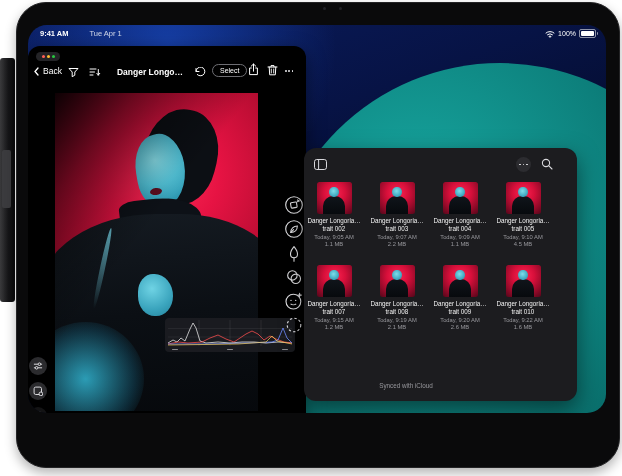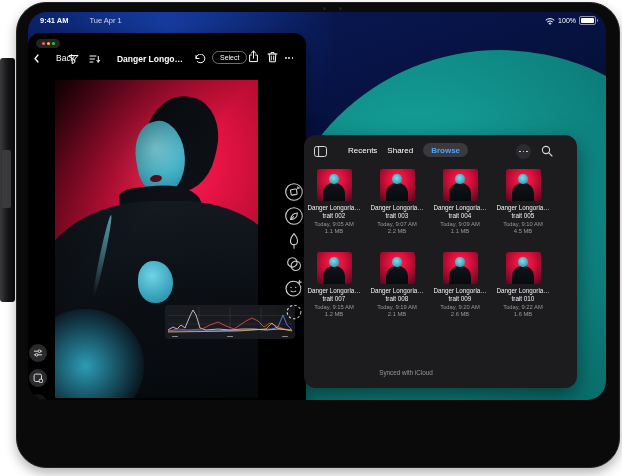--- a/index.html
+++ b/index.html
@@ -6,21 +6,21 @@
   .stage{position:relative;width:622px;height:476px;background:#fff;overflow:hidden;
          font-family:"Liberation Sans",sans-serif;-webkit-font-smoothing:antialiased;}
   .abs{position:absolute;}
   
   .side-device{left:0;top:58px;width:15px;height:244px;border-radius:3px;
     background:linear-gradient(90deg,#3a3a3c 0%,#151517 55%,#0a0a0b 100%);}
   .side-hinge{left:2px;top:92px;width:9px;height:58px;background:#3b3b3e;border-radius:2px;}
   .ipad{left:16px;top:2px;width:602px;height:464px;background:#0a0a0b;border-radius:30px;
     border:1px solid #242426;box-shadow:0 5px 12px rgba(0,0,0,.3);}
   .cam{width:3px;height:3px;border-radius:50%;background:#222226;top:4px;}
-  .screen{left:11px;top:9px;width:578px;height:388px;border-radius:19px;overflow:hidden;
+  .screen{left:11px;top:22px;width:578px;height:388px;border-radius:19px;overflow:hidden;
     background:linear-gradient(160deg,#0a1c5e 0%,#071345 32%,#030b28 62%,#01050f 100%);}
   .orb{left:-30px;top:-150px;width:340px;height:340px;border-radius:50%;
     background:radial-gradient(circle,rgba(32,92,228,.55),rgba(32,92,228,0) 70%);}
   .teal{left:242px;top:38px;width:460px;height:460px;border-radius:50%;
     background:radial-gradient(circle at 32% 30%,#17a7a0 0%,#0d807c 45%,#075f5d 78%,#054a48 100%);}
   .cyan-band{left:0;top:426px;width:345px;height:18px;
     background:linear-gradient(90deg,#3fe0f5 0%,#27c8ee 35%,#0e84b4 62%,rgba(6,40,90,0) 95%);}
   
   .sb-left{left:12px;top:4px;display:flex;gap:6px;color:#fff;font-size:7.5px;}
   .sb-time{font-weight:bold;}
@@ -29,21 +29,21 @@
   .bat{width:15px;height:7px;border:1px solid rgba(255,255,255,.55);border-radius:2px;position:relative;}
   .bat b{position:absolute;left:1px;top:1px;right:1px;bottom:1px;background:#fff;border-radius:1px;}
   .bat u{position:absolute;right:-3px;top:2px;width:1.5px;height:3px;background:rgba(255,255,255,.55);border-radius:0 1px 1px 0;}
   
   .ed{left:0;top:21px;width:278px;height:408px;background:#000;border-radius:12px;
       box-shadow:0 6px 18px rgba(0,0,0,.5);}
   .tl{left:8px;top:6px;width:24px;height:9px;background:#242427;border-radius:5px;
       display:flex;align-items:center;justify-content:center;gap:2px;}
   .tl i{width:3px;height:3px;border-radius:50%;display:block;}
   .tb{color:#fff;}
-  .back{left:6px;top:20px;display:flex;align-items:center;gap:17px;font-size:8.5px;color:#fff;}
+  .back{left:6px;top:20px;display:flex;align-items:center;gap:4px;font-size:8.5px;color:#fff;}
   .title{left:74px;top:21px;width:96px;text-align:center;font-size:8.5px;font-weight:bold;color:#fff;
          white-space:nowrap;overflow:hidden;}
   .select{left:184px;top:18px;border:1px solid #6e6e73;border-radius:8px;padding:2px 7px;
           font-size:7px;color:#fff;line-height:1;}
   .dots3{display:flex;gap:1.5px;align-items:center;}
   .dots3 i{width:1.8px;height:1.8px;border-radius:50%;background:#e6e6e9;display:block;}
   
   .photo{left:27px;top:47px;width:203px;height:318px;overflow:hidden;
     background:radial-gradient(circle at 53% 26%,#ff2b57 0%,#e61343 22%,#bb0d33 45%,#7c0823 70%,#470512 92%,#30030c 100%);}
   .ph-shadow{left:0;top:0;right:0;bottom:0;
@@ -327,25 +327,20 @@
         <div class="abs info">i</div>
       </div>
 
       <div class="abs br">
         <div class="abs" style="left:10px;top:11px">
           <svg width="13" height="11" viewBox="0 0 13 11" stroke="#d8d8dc" fill="none" stroke-width="1">
               <rect x=".5" y=".5" width="12" height="10" rx="2.2"></rect>
               <path d="M4.6.5v10"></path>
             </svg>
         </div>
-        <div class="abs hdr-tabs">
-          <span>Recents</span>
-          <span>Shared</span>
-          <span class="pill">Browse</span>
-        </div>
         <div class="abs more-c dots3">
             <i></i>
             <i></i>
             <i></i>
           </div>
         <div class="abs" style="left:237px;top:10px">
           <svg width="12" height="12" viewBox="0 0 12 12" stroke="#d8d8dc" fill="none" stroke-width="1.1">
               <circle cx="5" cy="5" r="3.6"></circle>
               <path d="M7.9 7.9 11 11" stroke-linecap="round"></path>
             </svg>

